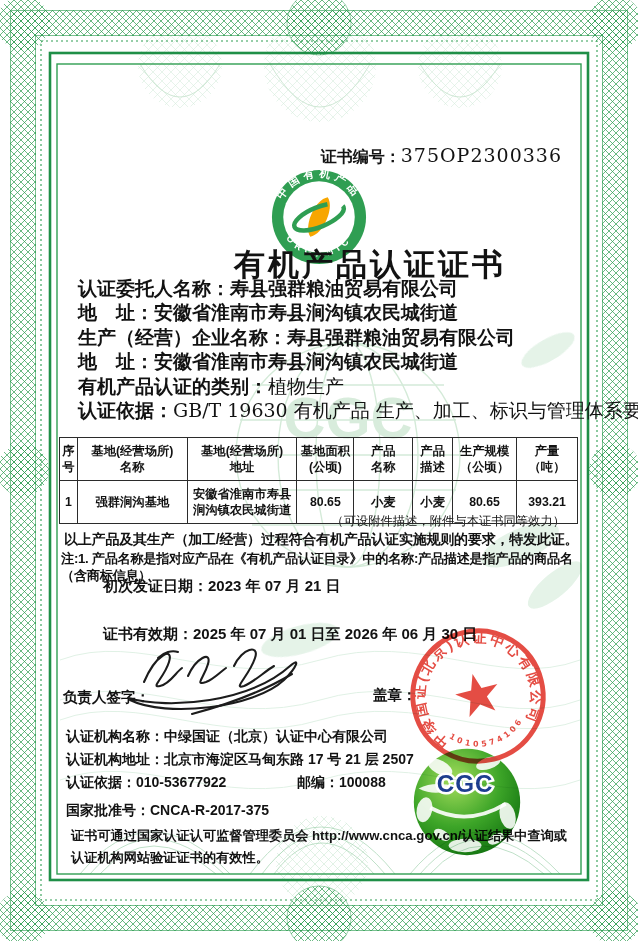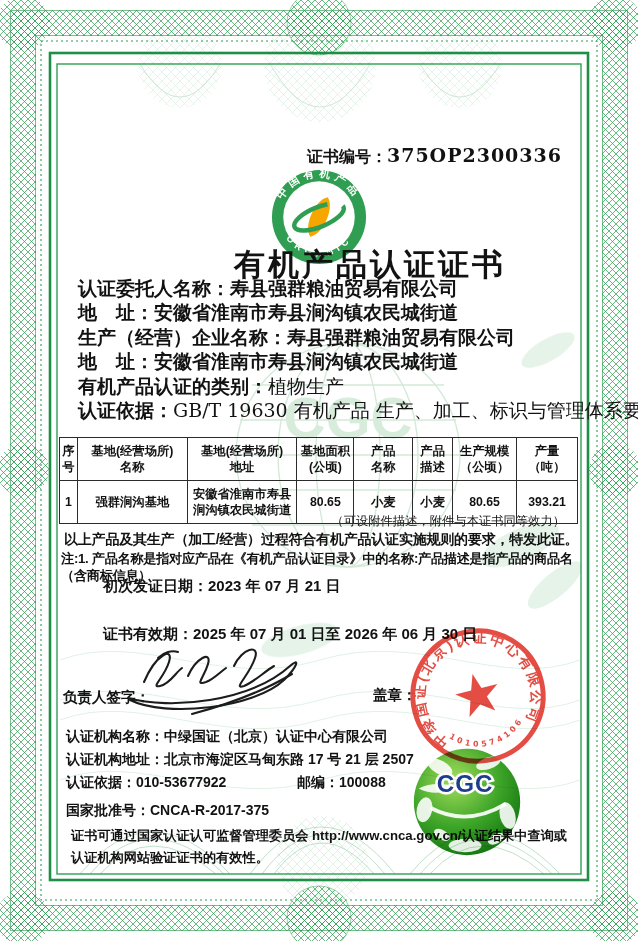--- a/index.html
+++ b/index.html
@@ -6,21 +6,21 @@
   .page{position:relative;width:638px;height:941px;background:#ffffff;overflow:hidden;
         font-family:"Liberation Sans","DejaVu Sans",sans-serif;color:#121212;}
   .abs{position:absolute;white-space:nowrap;}
   .b{font-weight:700;}
   .kai{font-family:"DejaVu Serif","Liberation Serif",serif;font-weight:400;}
   #bg{position:absolute;left:0;top:0;z-index:0;}
   .content{position:absolute;left:0;top:0;width:638px;height:941px;z-index:1;}
   .stamp{position:absolute;z-index:2;mix-blend-mode:multiply;}
 
   .certno{top:144px;right:76px;font-size:16px;}
-  .certno .num{font-family:"DejaVu Serif","Liberation Serif",serif;font-size:19px;letter-spacing:1px;font-weight:700;}
+  .certno .num{font-family:"DejaVu Serif","Liberation Serif",serif;font-size:19px;letter-spacing:1px;font-weight:400;}
   .logo{left:270px;top:168px;}
   .title{left:0;top:244px;width:506px;text-align:right;font-size:31px;font-weight:700;letter-spacing:3px;}
 
   .fields{left:78px;top:277px;font-size:19px;line-height:24.3px;}
   .fields .fl{height:24.3px;}
 
   table.scope{position:absolute;left:59px;top:437px;width:519px;border-collapse:collapse;
      font-size:12.3px;font-weight:700;text-align:center;z-index:1;}
   table.scope th,table.scope td{border:1.6px solid #2b2b2b;padding:1px 1px;line-height:1.32;font-weight:700;}
   table.scope th{height:40px;}

